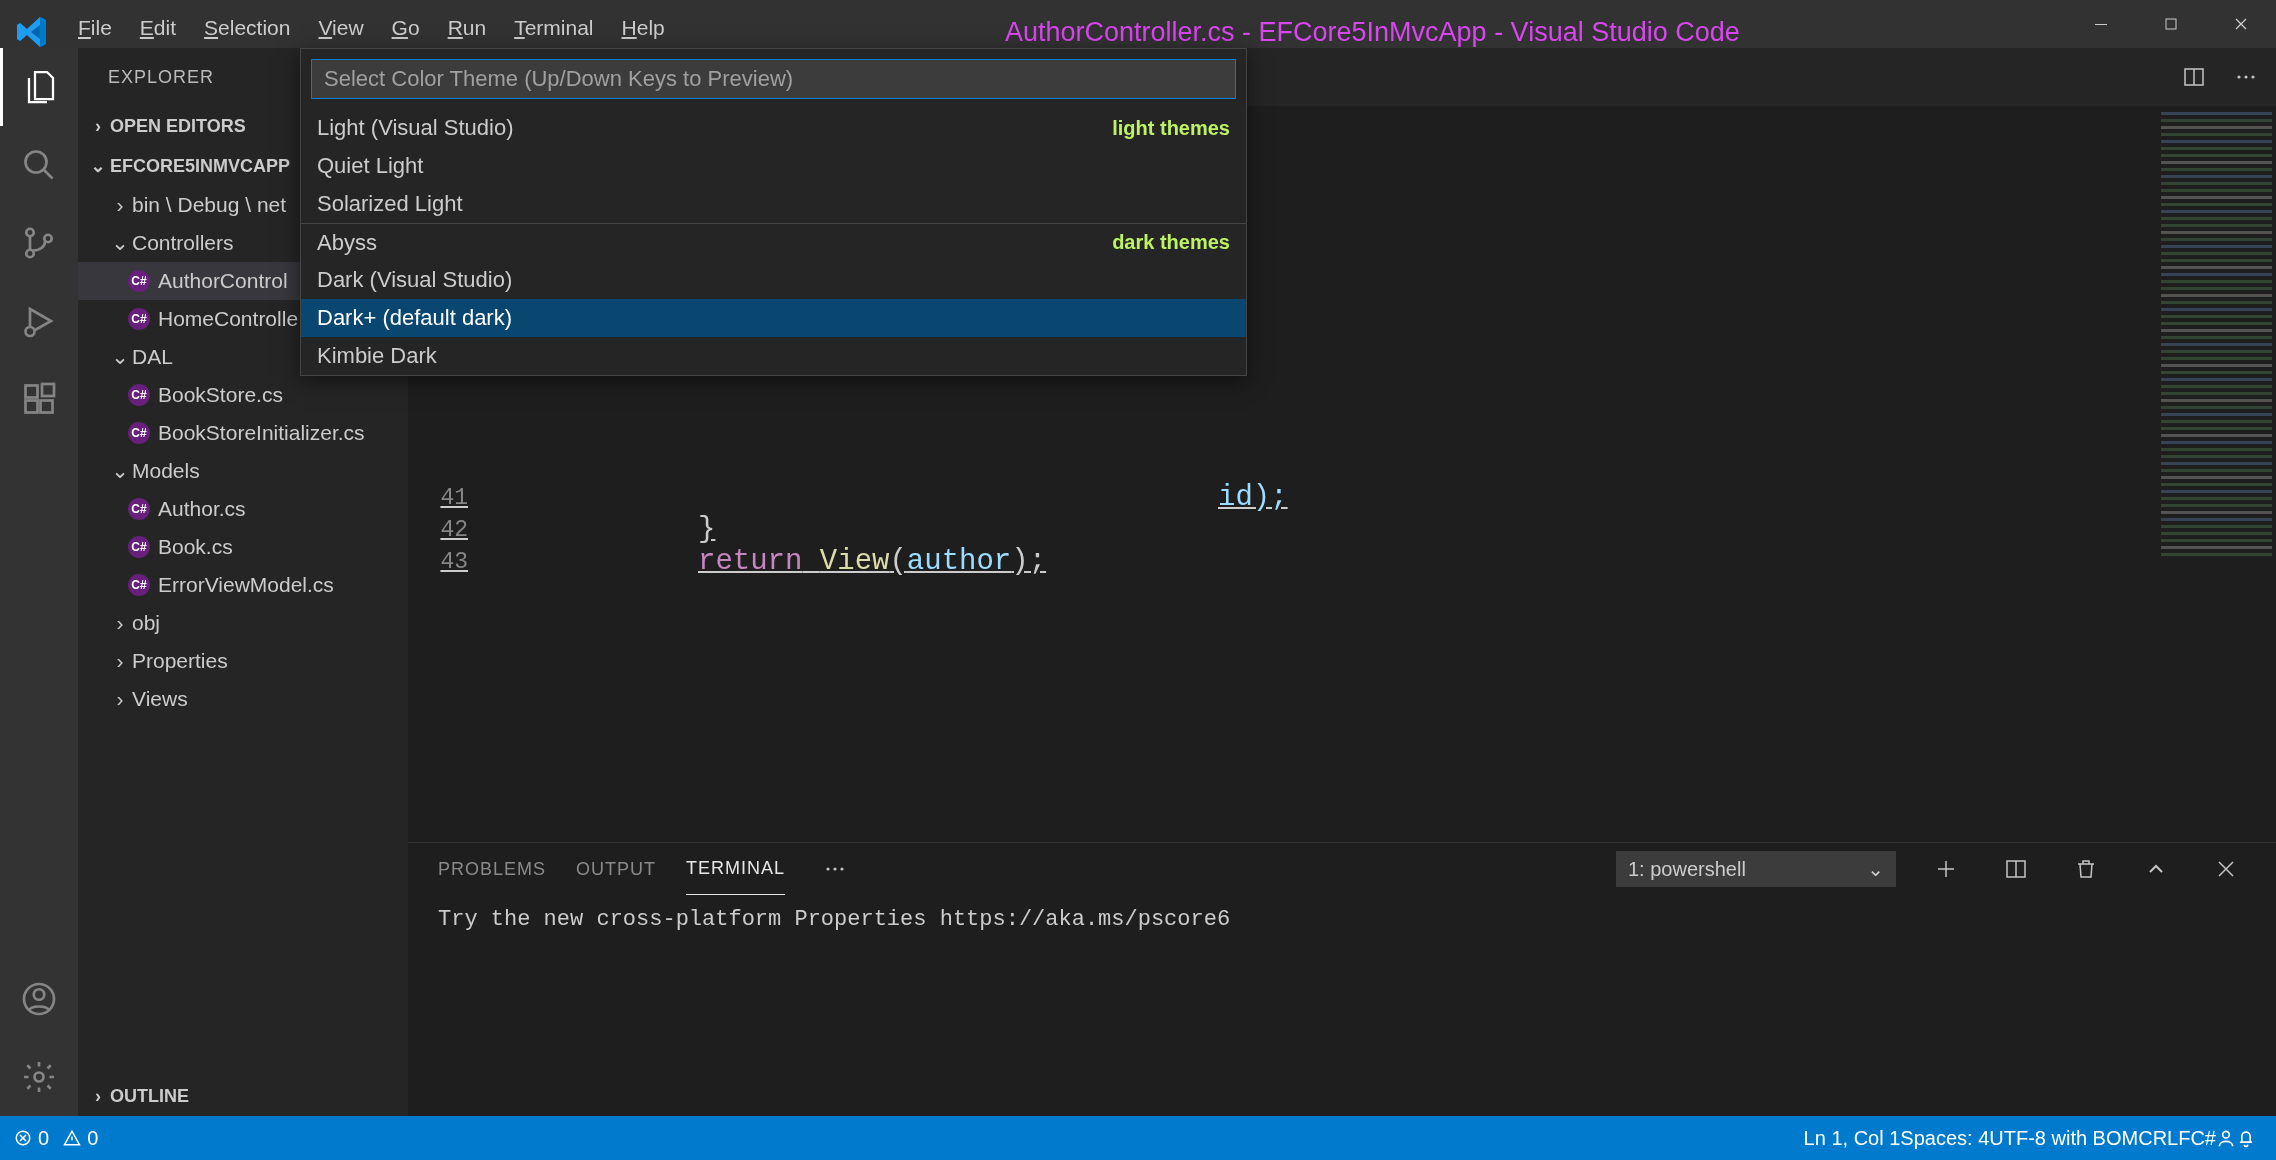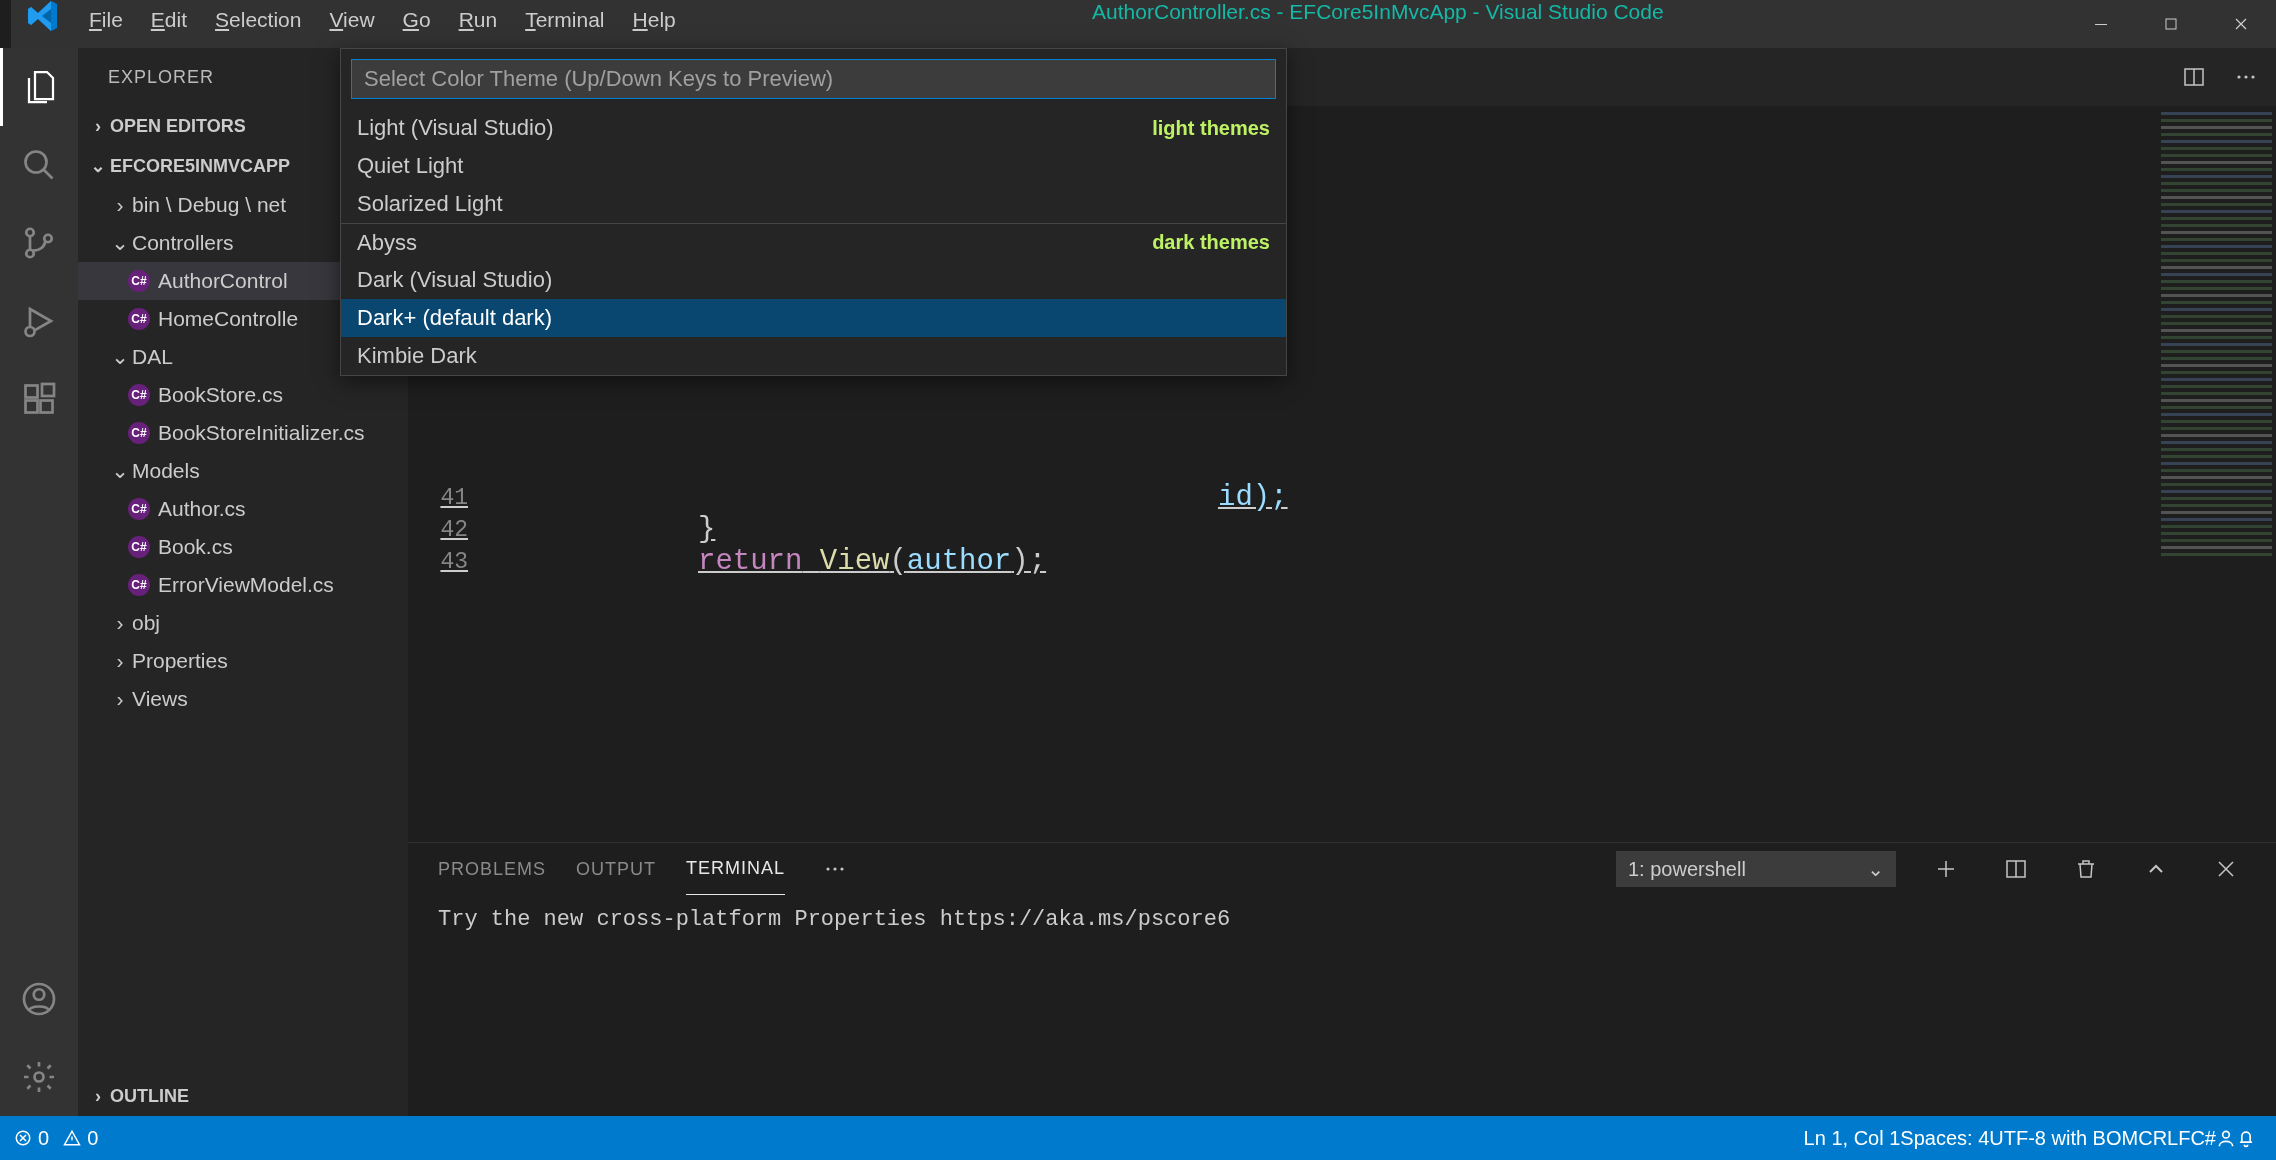--- a/index.html
+++ b/index.html
@@ -9,29 +9,28 @@
   color: #cccccc;
   width: 2276px;
   height: 1160px;
   overflow: hidden;
   font-size: 20px;
 }
 .title-bar {
   height: 48px;
   background: #323233;
   display: flex;
-  align-items: flex-start;
+  align-items: flex-end;
   color: #cccccc;
-  margin-left: 11px;
 }
 .vscode-logo { width: 32px; height: 32px; margin: 0 16px; }
 .menu-bar { display: flex; gap: 0; }
 .menu-item { padding: 8px 14px; cursor: pointer; font-size: 21px; }
 .mnemonic { text-decoration: underline; }
-.title-text { flex: 1; text-align: center; font-size: 21px; color: #14b8a6; }
+.title-text { flex: 1; text-align: center; font-size: 27px; color: #d946ef; }
 .win-controls { display: flex; gap: 0; }
 .win-btn { width: 70px; height: 48px; display: flex; align-items: center; justify-content: center; cursor: pointer; }
 
 .main-row { display: flex; height: 1068px; }
 .activity-bar { width: 78px; background: #333333; display: flex; flex-direction: column; }
 .activity-top { flex: 1; display: flex; flex-direction: column; }
 .activity-bottom { display: flex; flex-direction: column; }
 .activity-item { height: 78px; display: flex; align-items: center; justify-content: center; color: #858585; cursor: pointer; }
 .activity-item.active { color: #ffffff; border-left: 3px solid #ffffff; }
 
@@ -80,21 +79,20 @@
 
 .quick-input {
   position: absolute;
   top: 58px;
   left: 302px;
   width: 947px;
   background: #252526;
   border: 1px solid #454545;
   box-shadow: 0 5px 20px rgba(0,0,0,0.5);
   z-index: 100;
-  margin-left: 40px;
 }
 .qi-input {
   margin: 10px;
   height: 40px;
   background: #3c3c3c;
   border: 1px solid #007fd4;
   color: #a0a0a0;
   padding: 0 12px;
   font-size: 22px;
   display: flex;

